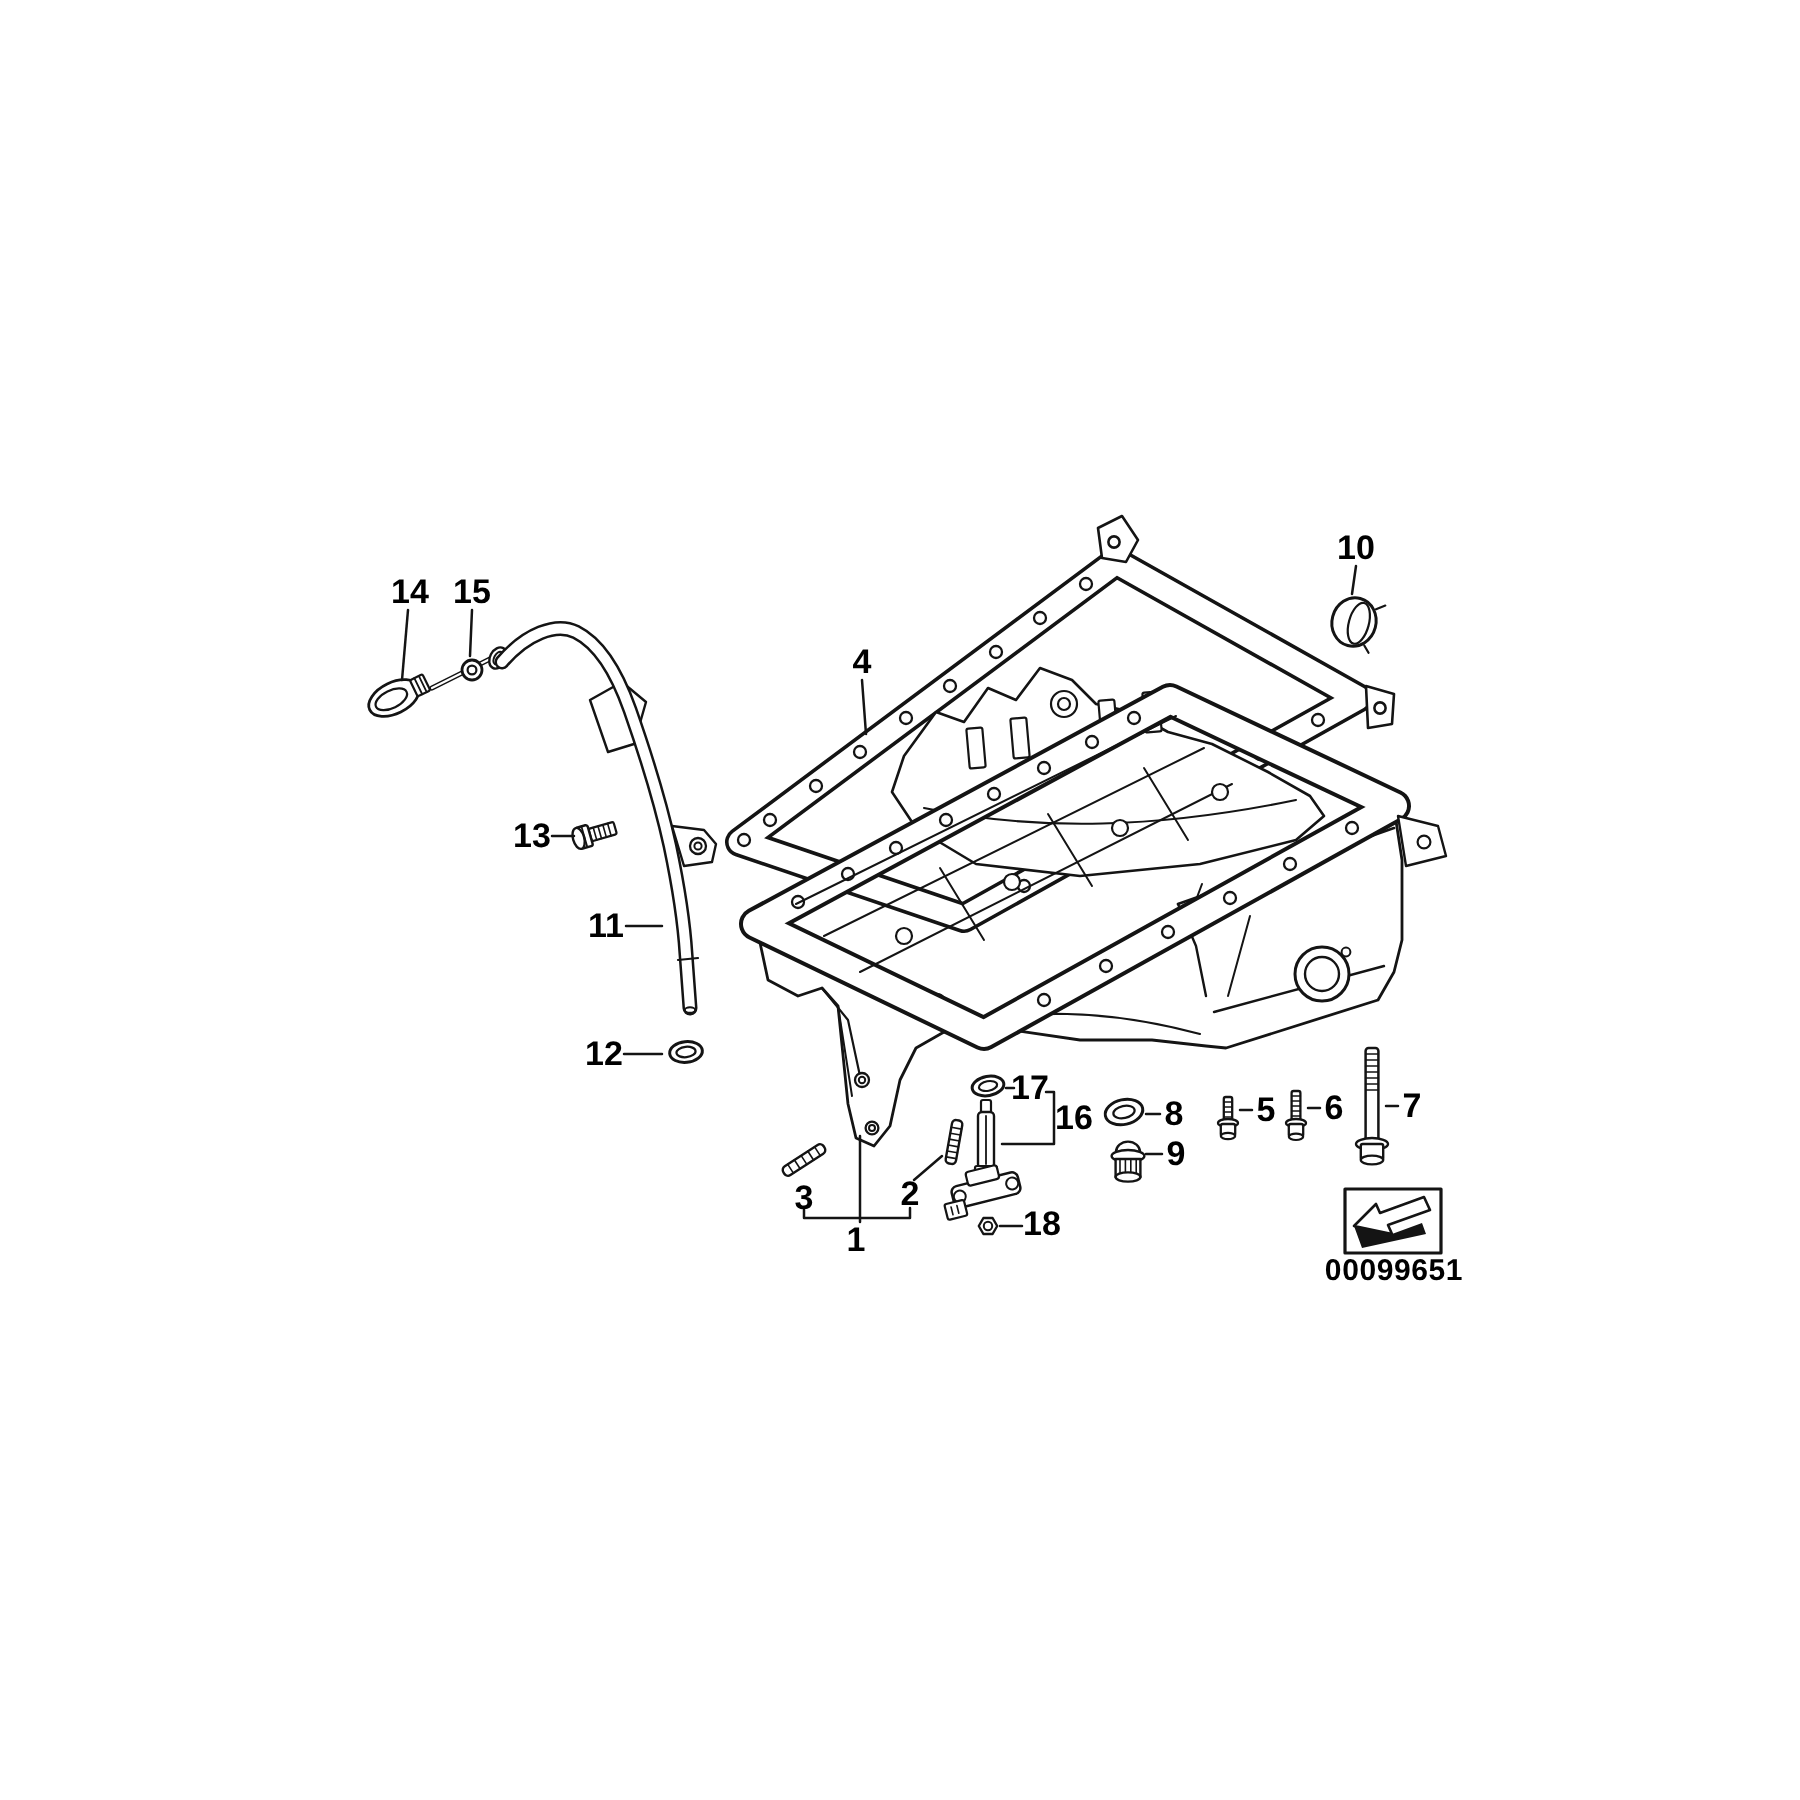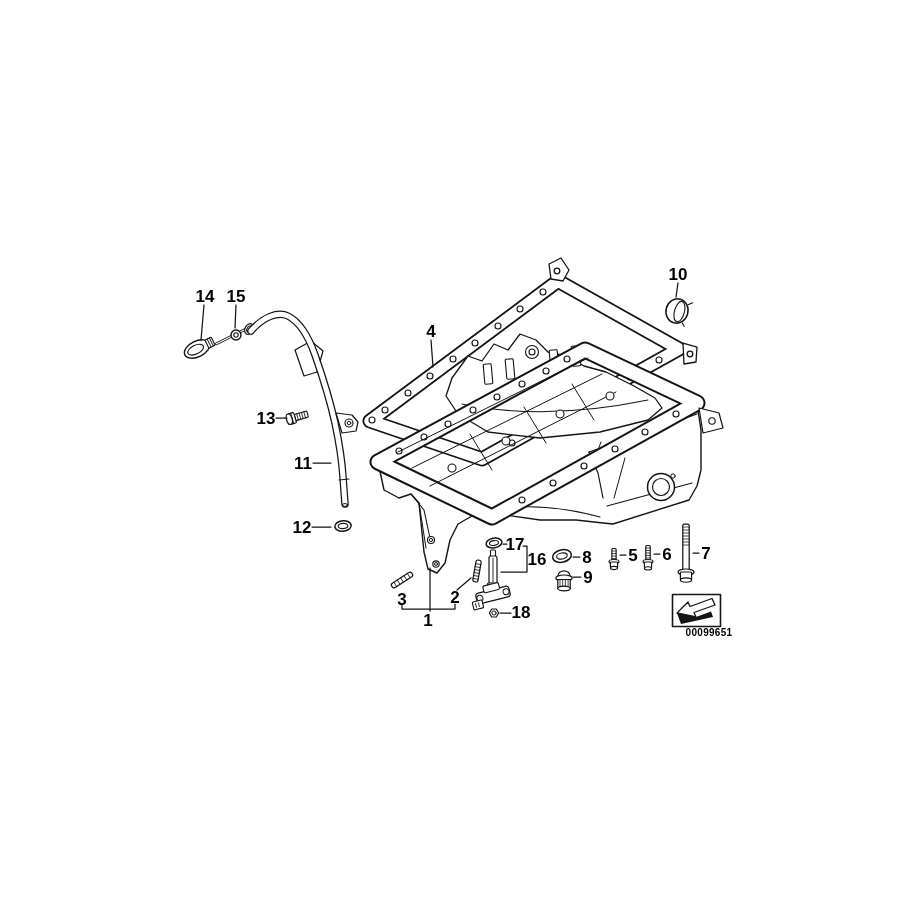--- a/index.html
+++ b/index.html
@@ -21,25 +21,24 @@
     color:#000;
     cursor:pointer;
     user-select:none;
     white-space:nowrap;
   }
   .stamp-number{
     position:absolute;
     transform:translate(-50%,0);
     font-family:"Liberation Sans", sans-serif;
     font-weight:700;
-    font-size:10px;
+    font-size:15px;
     letter-spacing:0.3px;
     color:#000;
     white-space:nowrap;
-    margin-left:12px;
   }
 </style>
 </head>
 <body>
 
 <div class="stage">
 
 <svg width="900" height="900" viewBox="0 0 900 900">
   <g fill="none" stroke="#141414" stroke-width="1.3" stroke-linecap="round" stroke-linejoin="round">
 

